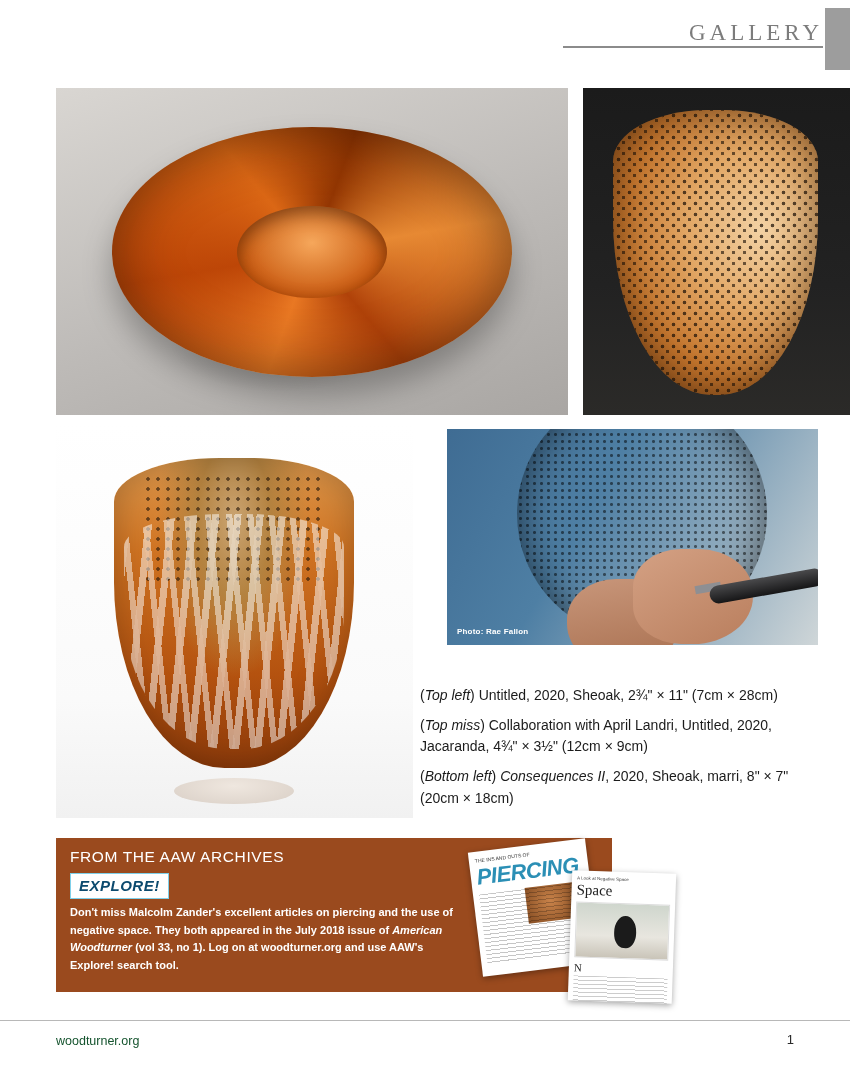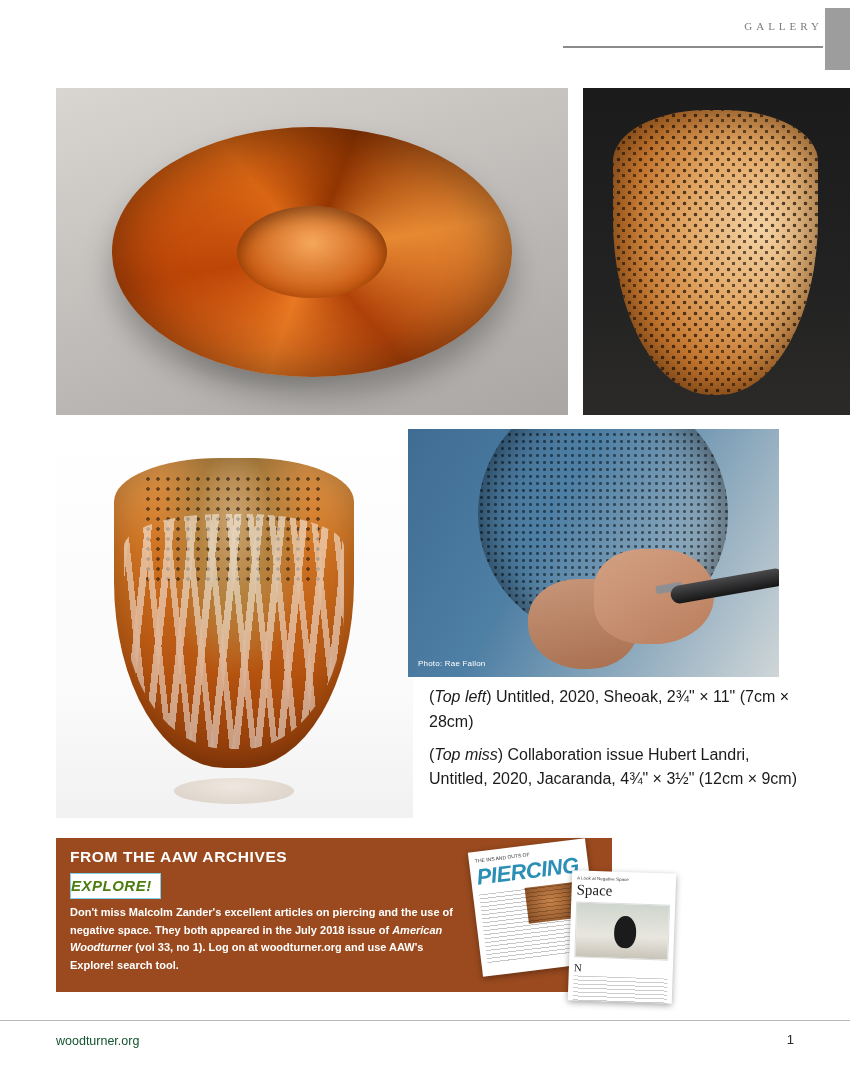--- a/index.html
+++ b/index.html
@@ -27,21 +27,21 @@
     width: 260px;
     height: 2px;
     background: #8b8b8b;
   }
   .gallery-title {
     position: absolute;
     left: 563px;
     top: 20px;
     width: 260px;
     text-align: right;
-    font-size: 11px;
+    font-size: 23px;
     letter-spacing: 4px;
     color: #7c7c7c;
     font-family: "Liberation Serif", serif;
   }
   .header-tab {
     position: absolute;
     left: 825px;
     top: 8px;
     width: 25px;
     height: 62px;
@@ -148,24 +148,25 @@
   .pedestal {
     position: absolute;
     left: 118px; bottom: 14px;
     width: 120px; height: 26px;
     border-radius: 50%;
     background: radial-gradient(ellipse at 50% 30%, #efe7df, #d9cfc6);
   }
 
   .img-bottom-right {
     position: absolute;
-    left: 408px; top: 429px;
-    width: 371px; height: 248px;
+    left: 447px; top: 429px;
+    width: 371px; height: 216px;
     background: linear-gradient(120deg, #3f6c93 0%, #4e7fa4 38%, #cfd6d8 100%);
     overflow: hidden;
+    font-weight: bold;
   }
   .bowl-dark {
     position: absolute;
     left: 70px; top: -40px;
     width: 250px; height: 250px;
     border-radius: 50%;
     background: radial-gradient(circle at 45% 40%, #7d3d19 0%, #5b2a10 55%, #35190a 100%);
     background-image:
       radial-gradient(circle, rgba(0,0,0,.5) 1.2px, rgba(0,0,0,0) 1.8px);
     background-size: 7px 7px;
@@ -204,55 +205,55 @@
     position: absolute;
     left: 10px; bottom: 9px;
     font-size: 8px;
     color: #ffffff;
     letter-spacing: .2px;
   }
 
   
   .captions {
     position: absolute;
-    left: 429px; top: 685px;
+    left: 420px; top: 685px;
     width: 375px;
-    font-size: 16px;
+    font-size: 14px;
     line-height: 1.55;
     color: #1b1b1b;
   }
   .captions p { margin: 0 0 8px 0; }
   .captions em { font-style: italic; }
 
   
   .archives {
     position: absolute;
     left: 56px; top: 838px;
     width: 556px; height: 154px;
     background: #9a4a1e;
     background-image: linear-gradient(135deg, rgba(255,255,255,.05) 0 2px, rgba(0,0,0,0) 2px 6px);
   }
   .archives-title {
     position: absolute;
     left: 14px; top: 10px;
     font-size: 15.5px;
-    font-weight: bold;
+    font-weight: normal;
     letter-spacing: .6px;
     color: #ffffff;
     font-family: "Liberation Sans", sans-serif;
   }
   .explore-badge {
     position: absolute;
     left: 14px; top: 35px;
     background: #ffffff;
-    padding: 3px 8px 4px 0;
+    padding: 3px 8px 4px 8px;
     font-size: 15px;
     font-weight: bold;
     font-style: italic;
-    color: #4d7c0f;
+    color: #0c4a6e;
     letter-spacing: .5px;
     border: 1px solid #7fd0ea;
     text-align: right;
   }
   .archives-body {
     position: absolute;
     left: 14px; top: 66px;
     width: 400px;
     font-size: 11px;
     line-height: 1.6;
@@ -391,21 +392,22 @@
   <div class="bowl-dark"></div>
   <div class="hand2"></div>
   <div class="hand"></div>
   <div class="tool-tip"></div>
   <div class="tool"></div>
   <div class="photo-credit">Photo: Rae Fallon</div>
 </div>
 
 <div class="captions">
   <p>(<em>Top left</em><span>) Untitled, 2020, Sheoak, 2¾" × 11" (7cm × 28cm)</span></p>
-  <p>(<em>Top miss</em><span>) Collaboration issue Hubert Landri, Untitled, 2020, Jacaranda, 4¾" × 3½" (12cm × 9cm)</span></p>
+  <p>(<em>Top miss</em><span>) Collaboration with April Landri, Untitled, 2020, Jacaranda, 4¾" × 3½" (12cm × 9cm)</span></p>
+  <p>(<em>Bottom left</em><span>) </span><em>Consequences II</em><span>, 2020, Sheoak, marri, 8" × 7" (20cm × 18cm)</span></p>
 </div>
 
 <div class="archives">
   <div class="archives-title">FROM THE AAW ARCHIVES</div>
   <div class="explore-badge">EXPLORE!</div>
   <div class="archives-body">
     <span>Don't miss Malcolm Zander's excellent articles on piercing and the use of negative space. They both appeared in the July 2018 issue of </span><em>American Woodturner</em><span> (vol 33, no 1). Log on at woodturner.org and use AAW's Explore! search tool.</span>
   </div>
   <div class="archives-list">
   </div>

